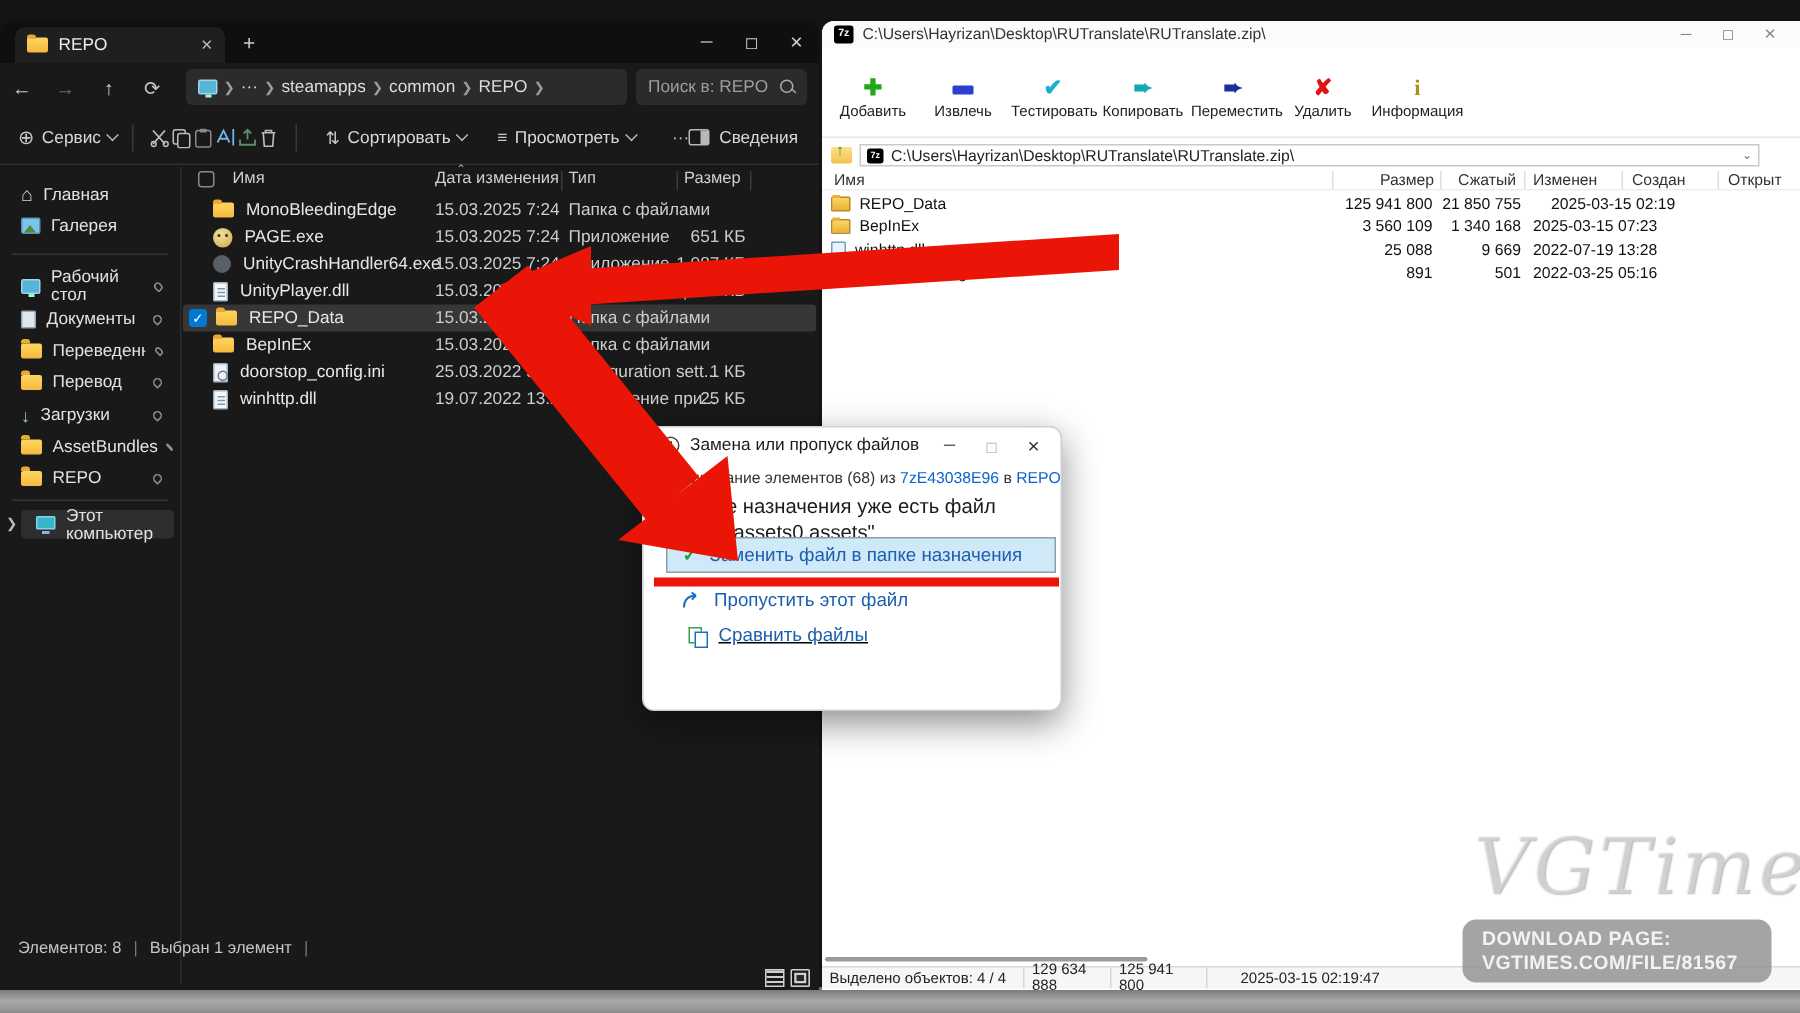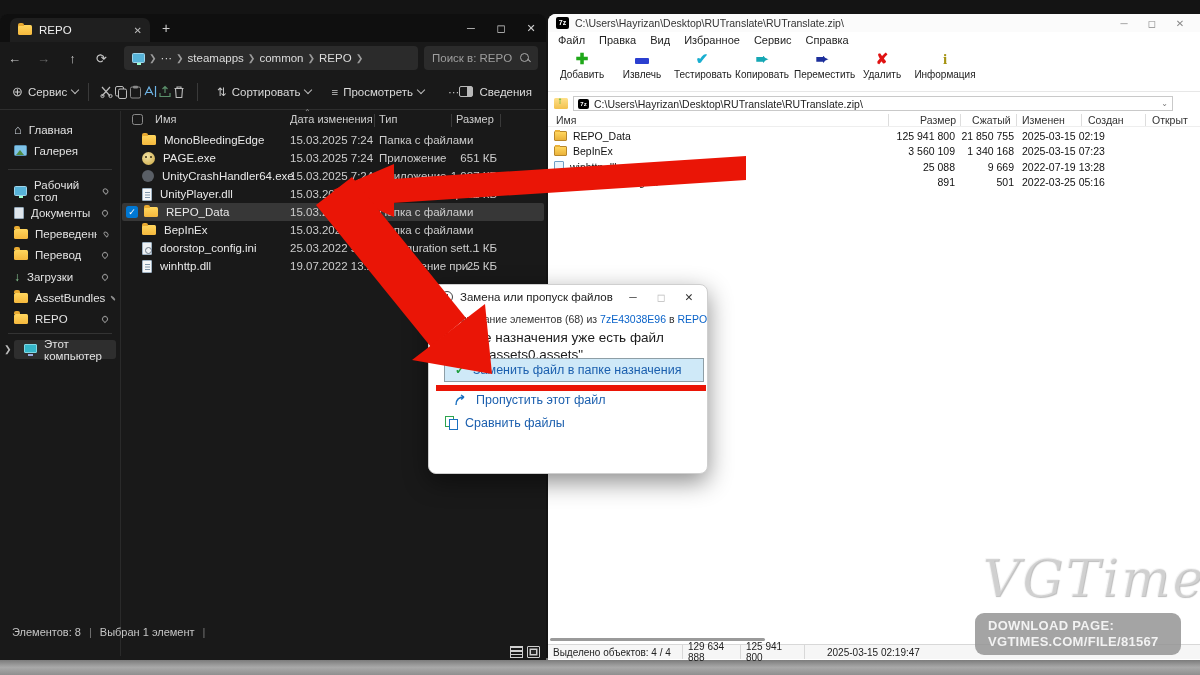--- a/index.html
+++ b/index.html
@@ -163,21 +163,21 @@
   .dlg-ctrl { width:28px; text-align:center; font-size:10.5px; color:#333; }
   .dlg-ctrl.dim { color:#bbb; }
   .dlg-sub { position:absolute; left:14px; top:28px; font-size:10.5px; color:#333; white-space:nowrap; }
   .dlg-link { color:#0a63c9; }
   .dlg-body { position:absolute; left:14px; top:44px; font-size:13.5px; color:#1b1b1b; line-height:17px; }
   .dlg-replace { position:absolute; left:15px; top:73px; width:260px; height:24px; background:#cfe9f8;
     border:1.5px solid #8e9ea6; display:flex; align-items:center; gap:8px; padding-left:10px; }
   .dlg-replace .ck { color:#1e9e3e; font-size:12px; font-weight:bold; }
   .dlg-opt-label { font-size:12.5px; color:#1b5fae; }
   .dlg-skip { position:absolute; left:25px; top:108px; display:flex; align-items:center; gap:9px; }
-  .dlg-cmp { position:absolute; left:16px; top:131px; display:flex; align-items:flex-start; gap:9px; }
+  .dlg-cmp { position:absolute; left:30px; top:131px; display:flex; align-items:flex-end; gap:9px;text-decoration:underline; }
   .cmp-ic { width:11px; height:12px; position:relative; }
   .cmp-ic:before { content:""; position:absolute; left:0; top:0; width:7px; height:9px; border:1.3px solid #2da44e; }
   .cmp-ic:after { content:""; position:absolute; left:4px; top:3px; width:7px; height:9px; border:1.3px solid #1a70c0; background:#fff; }
   .dlg-footer { position:absolute; left:0; bottom:0; width:100%; height:26px; background:#fafafa;
     border-top:1px solid #e4e4e4; border-radius:0 0 8px 8px; display:flex; align-items:center;
     gap:8px; padding-left:16px; font-size:11px; color:#555; }
   .fchev { width:6px; height:6px; border-right:1.3px solid #777; border-bottom:1.3px solid #777; transform:rotate(45deg); margin-top:-3px; }
 
   
   .overlay { left:0; top:0; width:1200px; height:675px; z-index:20; pointer-events:none; }
@@ -430,28 +430,20 @@
 <div class="abs sevenzip">
   <div class="sz-title">
     <span class="sz-logo">7z</span>
     <span>C:\Users\Hayrizan\Desktop\RUTranslate\RUTranslate.zip\</span>
     <div class="sz-ctrls">
       <span class="sz-ctrl">─</span>
       <span class="sz-ctrl">◻</span>
       <span class="sz-ctrl">✕</span>
     </div>
   </div>
-  <div class="sz-menu">
-    <span>Файл</span>
-    <span>Правка</span>
-    <span>Вид</span>
-    <span>Избранное</span>
-    <span>Сервис</span>
-    <span>Справка</span>
-  </div>
   <div class="sz-toolbar">
     <div class="sz-btn">
         <div class="ic ic-add">✚</div>
         <div class="lb">Добавить</div>
       </div>
     <div class="sz-btn">
         <div class="ic"><span class="ic-extract"></span></div>
         <div class="lb">Извлечь</div>
       </div>
     <div class="sz-btn">
@@ -495,21 +487,21 @@
     <span style="left:540px;">Создан</span>
     <span class="csep" style="left:597px;"></span>
     <span style="left:604px;text-align:center;">Открыт</span>
   </div>
   <div class="sz-rows">
     <div class="sz-row" style="top:0;">
       <span class="zfolder ic"></span>
         <span class="nm">REPO_Data</span>
       <span class="v" style="right:245px;">125 941 800</span>
       <span class="v" style="right:186px;">21 850 755</span>
-      <span class="ml" style="left:474px;">2025-03-15 02:19</span>
+      <span class="ml" style="left:486px;">2025-03-15 02:19</span>
     </div>
     <div class="sz-row" style="top:15.5px;">
       <span class="zfolder ic"></span>
         <span class="nm">BepInEx</span>
       <span class="v" style="right:245px;">3 560 109</span>
       <span class="v" style="right:186px;">1 340 168</span>
       <span class="ml" style="left:474px;">2025-03-15 07:23</span>
     </div>
     <div class="sz-row" style="top:31px;">
       <span class="zfile ic"></span>

